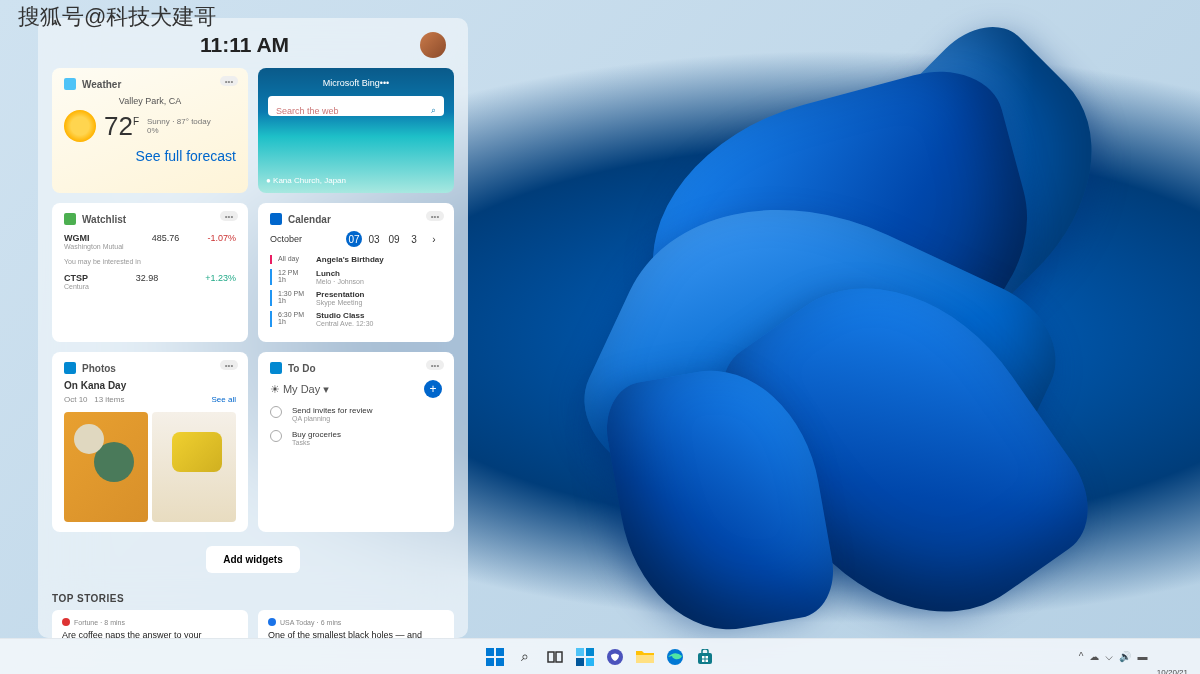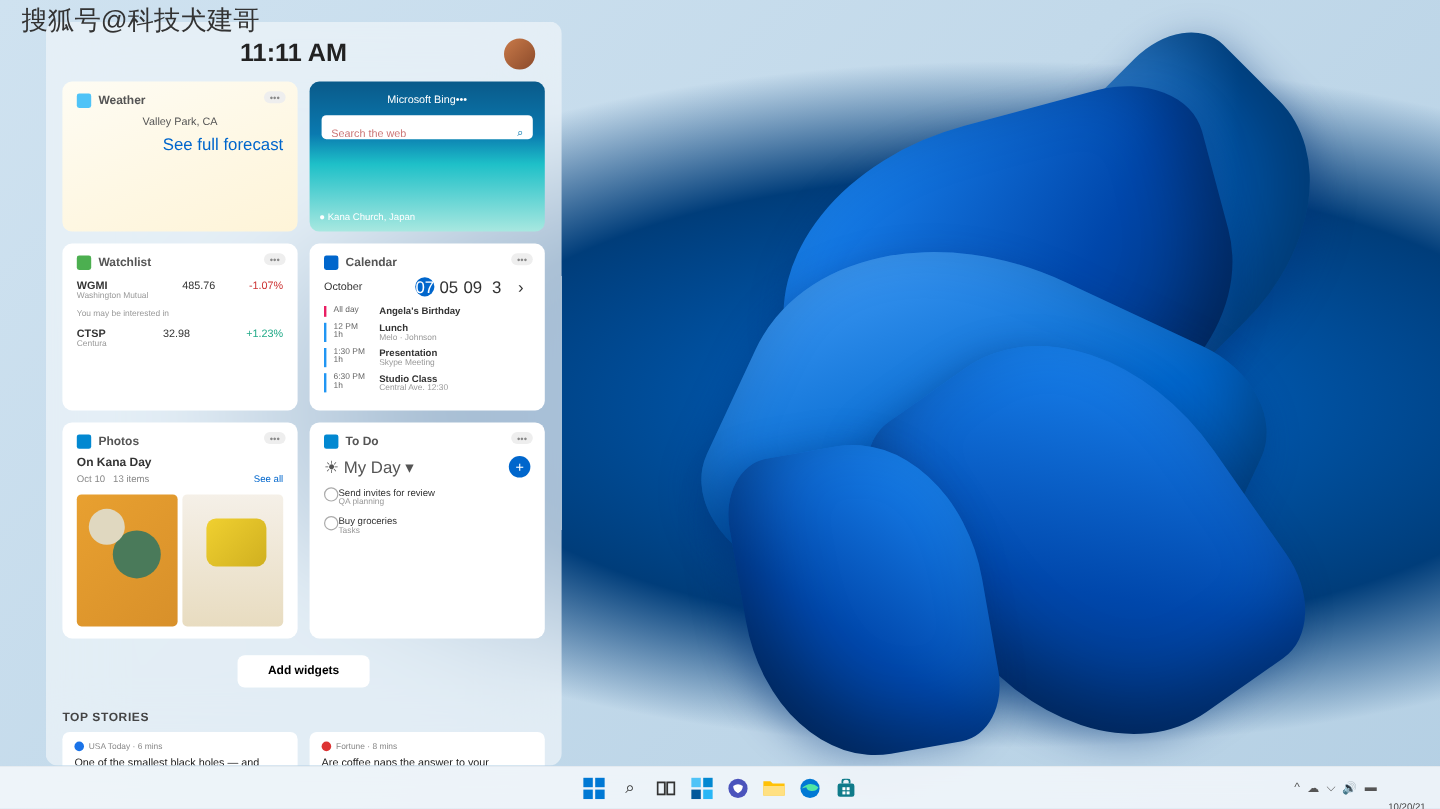--- a/index.html
+++ b/index.html
@@ -35,47 +35,47 @@
 .bing-search { background: #fff; border-radius: 4px; height: 20px; margin: 6px 2px; display: flex; align-items: flex-end; padding: 0 8px; font-size: 9px; color: #c77; justify-content: space-between; }
 .bing-beach { height: 50px; position: relative; }
 .bing-caption { font-size: 8px; margin-top: 4px; }
 .stocks-row { display: flex; justify-content: space-between; font-size: 9px; margin: 8px 0; }
 .stocks-row .sym { font-weight: 600; }
 .stocks-row .exch { font-size: 7px; color: #999; }
 .stocks-row .chg-neg { color: #c33; }
 .stocks-row .chg-pos { color: #2a8; }
 .stocks-note { font-size: 7px; color: #999; margin: 6px 0; }
 .cal-nav { display: flex; justify-content: space-between; align-items: center; font-size: 9px; margin: 4px 0 8px; }
-.cal-days { display: flex; gap: 4px; font-size: 14px; padding-left: 42px; }
+.cal-days { display: flex; gap: 4px; font-size: 10px; padding-left: 42px; }
 .cal-day { width: 16px; height: 16px; display: flex; align-items: center; justify-content: center; border-radius: 50%; }
 .cal-day.active { background: #0066cc; color: #fff; }
 .cal-event { display: flex; gap: 6px; font-size: 8px; margin: 5px 0; border-left: 2px solid #ccc; padding-left: 6px; }
 .cal-event.pink { border-color: #e91e63; }
 .cal-event.blue { border-color: #2196f3; }
 .cal-event .tm { width: 32px; color: #666; font-size: 7px; }
 .cal-event .ttl { font-weight: 600; }
 .cal-event .sub { color: #999; font-size: 7px; }
 .photos { grid-row: span 1; }
 .photos-hdr2 { font-size: 10px; font-weight: 600; margin: 4px 0; }
 .photos-sub { font-size: 8px; color: #888; display: flex; justify-content: space-between; }
 .photos-sub a { color: #0066cc; }
 .photo-grid { display: grid; grid-template-columns: 1fr 1fr; gap: 4px; margin-top: 8px; height: 110px; }
 .photo { border-radius: 4px; }
 .ph1 { background: linear-gradient(135deg, #e8a030 0%, #d8902a 100%); position: relative; }
 .ph1::before { content: ''; position: absolute; width: 40px; height: 40px; background: #4a7a5a; border-radius: 50%; top: 30px; left: 30px; }
 .ph1::after { content: ''; position: absolute; width: 30px; height: 30px; background: #e0d8c0; border-radius: 50%; top: 12px; left: 10px; }
 .ph2 { background: linear-gradient(180deg, #f5f0e8 0%, #e8dcc0 100%); position: relative; }
 .ph2::after { content: ''; position: absolute; width: 50px; height: 40px; background: linear-gradient(135deg,#f0d030,#d0b020); top: 20px; left: 20px; border-radius: 8px; }
 .todo-hdr { display: flex; justify-content: space-between; align-items: center; margin: 6px 0; }
-.todo-title { font-size: 14px; color: #555; }
+.todo-title { font-size: 11px; color: #555; }
 .todo-add { width: 18px; height: 18px; background: #0066cc; color: #fff; border-radius: 50%; display: flex; align-items: center; justify-content: center; font-size: 12px; }
-.todo-item { display: flex; gap: 0; font-size: 8px; margin: 8px 0; align-items: flex-start; }
+.todo-item { display: flex; gap: 10px; font-size: 8px; margin: 8px 0; align-items: flex-start; }
 .todo-circle { width: 12px; height: 12px; border: 1px solid #aaa; border-radius: 50%; flex-shrink: 0; }
 .todo-item .sub { color: #999; font-size: 7px; }
-.add-widgets { grid-column: 1/3; background: #fff; border-radius: 6px; padding: 8px; text-align: center; font-size: 10px; font-weight: 600; width: 110px; margin: 4px auto; cursor: pointer; }
+.add-widgets { grid-column: 1/3; background: #fff; border-radius: 6px; padding: 8px; text-align: center; font-size: 10px; font-weight: 600; width: 94px; margin: 4px auto; cursor: pointer; }
 .stories-section { grid-column: 1/3; }
 .stories-label { font-size: 10px; font-weight: 700; color: #444; margin: 6px 0; letter-spacing: 0.5px; }
 .stories { display: grid; grid-template-columns: 1fr 1fr; gap: 10px; }
 .story { background: #fff; border-radius: 6px; padding: 8px 10px; }
 .story-src { font-size: 7px; color: #888; margin-bottom: 4px; display: flex; align-items: center; gap: 4px; }
 .story-src .dot { width: 8px; height: 8px; border-radius: 50%; }
 .story-title { font-size: 9px; font-weight: 500; color: #222; }
 .taskbar { position: absolute; bottom: 0; left: 0; right: 0; height: 36px; background: rgba(245,248,252,0.85); backdrop-filter: blur(20px); display: flex; align-items: center; justify-content: center; border-top: 1px solid rgba(0,0,0,0.05); }
 .taskbar-center { display: flex; gap: 6px; }
 .tb-icon { width: 24px; height: 24px; border-radius: 4px; display: flex; align-items: center; justify-content: center; cursor: pointer; }
@@ -106,20 +106,28 @@
 
   <div class="widget-grid">
 
     <div class="widget weather">
       <div class="widget-hdr">
           <span class="ico" style="background:#4fc3f7"></span>
           <span>Weather</span>
         </div>
       <div class="widget-more">•••</div>
       <div class="loc">Valley Park, CA</div>
+      <div class="weather-main">
+        <div class="sun"></div>
+        <div class="temp"><span>72</span><sup>F</sup></div>
+        <div class="weather-sub">
+          <div>Sunny · 87° today</div>
+          <div>0%</div>
+        </div>
+      </div>
       <div class="weather-link">See full forecast</div>
     </div>
 
     <div class="widget bing">
       <div class="bing-hdr">
           <span>Microsoft Bing</span>
           <span>•••</span>
         </div>
       <div class="bing-search">
         <span>Search the web</span>
@@ -159,21 +167,21 @@
     <div class="widget" style="grid-row:span 1">
       <div class="widget-hdr">
           <span class="ico" style="background:#0066cc"></span>
           <span>Calendar</span>
         </div>
       <div class="widget-more">•••</div>
       <div class="cal-nav">
         <span>October</span>
         <div class="cal-days" id="cal-days">
             <div class="cal-day active">07</div>
-            <div class="cal-day ">05</div>
+            <div class="cal-day ">03</div>
             <div class="cal-day ">09</div>
             <div class="cal-day ">3</div>
             <div class="cal-day">›</div>
           </div>
       </div>
       <div id="cal-events">
           <div class="cal-event pink">
             <div class="tm">All day</div>
             <div>
               <div class="ttl">Angela's Birthday</div>
@@ -248,26 +256,26 @@
           </div>
         </div>
     </div>
 
     <div class="add-widgets">Add widgets</div>
 
     <div class="stories-section">
       <div class="stories-label">TOP STORIES</div>
       <div class="stories" id="stories">
           <div class="story">
+            <div class="story-src"><span class="dot" style="background:#d33"></span>Fortune · 8 mins</div>
+            <div class="story-title">Are coffee naps the answer to your</div>
+          </div>
+          <div class="story">
             <div class="story-src"><span class="dot" style="background:#1a73e8"></span>USA Today · 6 mins</div>
             <div class="story-title">One of the smallest black holes — and</div>
-          </div>
-          <div class="story">
-            <div class="story-src"><span class="dot" style="background:#d33"></span>Fortune · 8 mins</div>
-            <div class="story-title">Are coffee naps the answer to your</div>
           </div>
         </div>
     </div>
 
   </div>
 </div>
 
 <div class="taskbar">
   <div class="taskbar-center">
     <div class="tb-icon">

